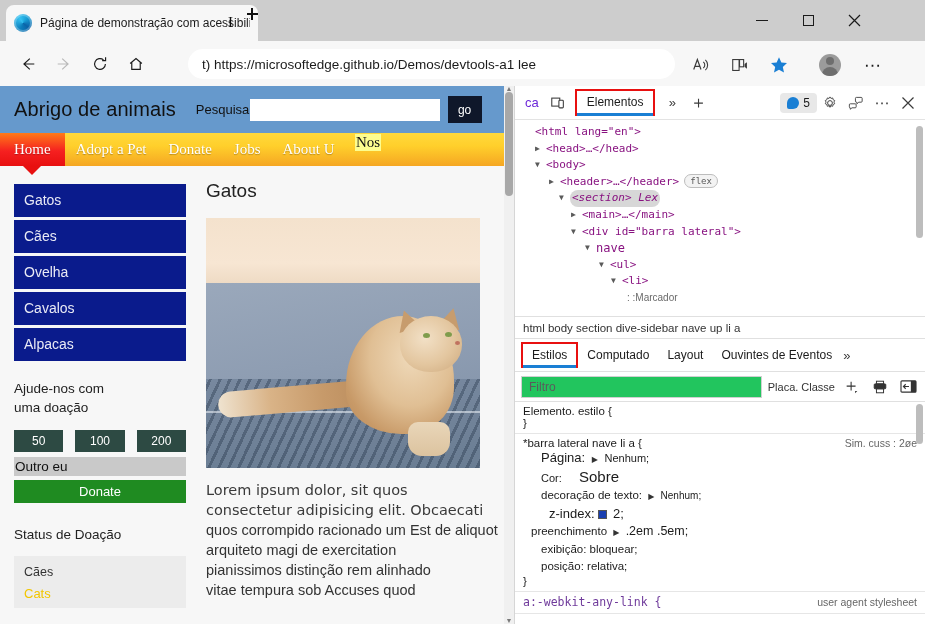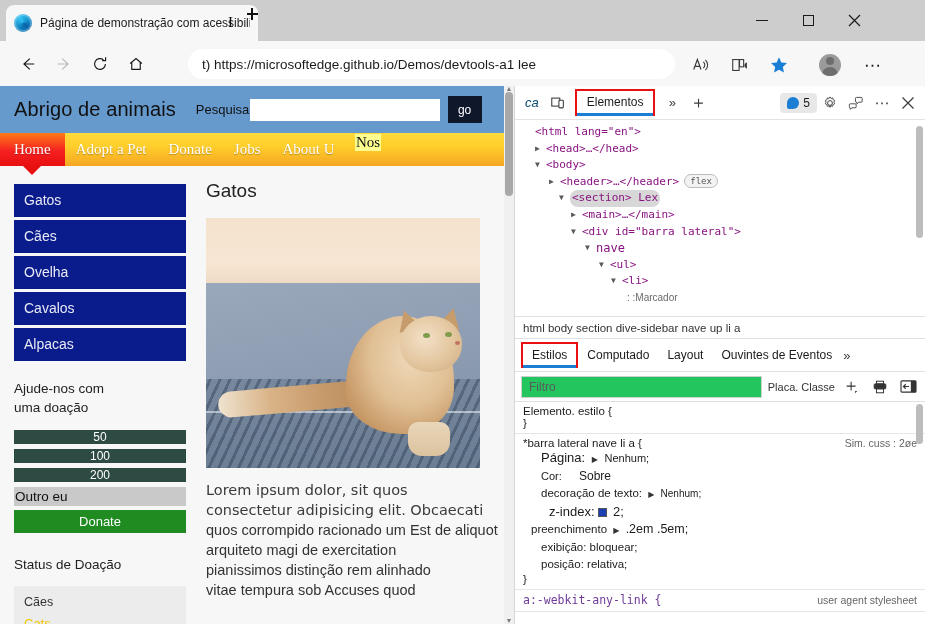--- a/index.html
+++ b/index.html
@@ -128,21 +128,21 @@
   }
 
   .page-body { display: flex; }
   .sidebar { width: 200px; padding: 18px 14px 0 14px; }
   .cat-btn {
     display: block; width: 100%; height: 33px; background: #0a1b8c; color: #e9eaf5;
     font-size: 14px; line-height: 33px; padding-left: 10px; margin-bottom: 3px;
     font-family: "Liberation Sans", sans-serif;
   }
   .donate-ask { margin-top: 18px; font-size: 13.5px; color: #222; line-height: 19px; }
-  .amt-row { display: flex; gap: 5px; margin-top: 13px; flex-direction: column; }
+  .amt-row { display: flex; gap: 12px; margin-top: 13px; }
   .amt-btn {
     flex: 1; height: 22px; background: #2d4a43; color: #fff; border: none;
     font-size: 12px; cursor: pointer; font-family: "Liberation Sans", sans-serif;
   }
   .other-input {
     margin-top: 5px; width: 100%; height: 19px; background: #c9c9c9; border: none;
     font-size: 13.5px; color: #111; outline: none; padding-left: 1px;
     font-family: "Liberation Sans", sans-serif;
   }
   .donate-btn {
@@ -222,21 +222,21 @@
   
   .devtools {
     position: absolute; left: 514px; top: 86px; width: 411px; height: 538px;
     background: #fff; border-left: 1px solid #d6d6d6;
     display: flex; flex-direction: column;
   }
   .dt-header {
     height: 34px; display: flex; align-items: center; padding: 0 4px;
     border-bottom: 1px solid #e3e3e3; background: #fff; flex: 0 0 auto;
   }
-  .dt-hdr-text { font-size: 13px; color: #0c4a6e; padding: 0 6px; font-style: italic; }
+  .dt-hdr-text { font-size: 13px; color: #6d28d9; padding: 0 6px; }
   .dt-ico { width: 26px; height: 26px; display:flex; align-items:center; justify-content:center; color:#3b3b3b; }
   .dt-tab-elements {
     position: relative; font-size: 12px; color: #1b1b1b; padding: 4px 10px 5px;
     margin: 0 4px; border: 2px solid #e81010;
   }
   .dt-tab-elements::after {
     content:''; position:absolute; left:0; right:0; bottom:-2px; height:3px; background:#1a7fd4;
   }
   .dt-badge {
     display:flex; align-items:center; gap:4px; background:#e8e8e8; border-radius:4px;
@@ -250,21 +250,21 @@
     padding: 4px 0 0 6px; background: #fff; color: #1b1b1b;
   }
   .dom-row { display:flex; align-items:flex-start; white-space: nowrap; height: 16.6px; }
   .tri { width: 11px; flex:0 0 auto; color:#5a5a5a; font-size:8px; line-height:16.6px; }
   .tag { color:#881280; }
   .dim { color:#999; }
   .badge-flex {
     display:inline-block; font-size:9px; border:1px solid #bdbdbd; border-radius:8px;
     padding:0 5px; color:#5a5a5a; background:#f3f3f3; margin-left:5px; line-height:12px;
   }
-  .sel-pill { background:#d7d7d7; padding: 0 2px; border-radius:8px; }
+  .sel-pill { background:#d7d7d7; padding: 0 2px; border-radius:8px;font-style:italic; }
   .pseudo { color:#6a6a6a; font-family:"Liberation Sans",sans-serif; font-size:10px; }
   .dom-scrollbar { position:absolute; right:2px; top:6px; width:7px; height:112px; background:#bdbdbd; border-radius:4px; }
 
   .breadcrumb {
     flex:0 0 auto; height: 23px; border-top:1px solid #e0e0e0; border-bottom:1px solid #e0e0e0;
     display:flex; align-items:center; padding-left:8px; font-size:11.5px; color:#333;
     background:#fff;
   }
   .bc-inner { background:#fff; padding-right: 6px; }
 
@@ -614,21 +614,21 @@
         </div>
 
         <div class="decl" style="font-size:13px">
           <span class="pname">Página:</span>
           <span class="arrow">▶</span>
           <span class="pval" style="font-size:11px">Nenhum;</span>
         </div>
 
         <div class="decl">
           <span class="pname" style="font-size:11px">Cor:</span>
-          <span class="pval" style="font-size:12px;padding-left:14px">Sobre</span>
+          <span class="pval" style="font-size:15px;padding-left:14px">Sobre</span>
         </div>
 
         <div class="decl">
           <span class="pname">decoração de texto:</span>
           <span class="arrow">▶</span>
           <span class="pval" style="font-size:10px">Nenhum;</span>
         </div>
 
         <div class="decl" style="padding-left:26px">
           <span class="pname" style="font-size:13px">z-index:</span>

